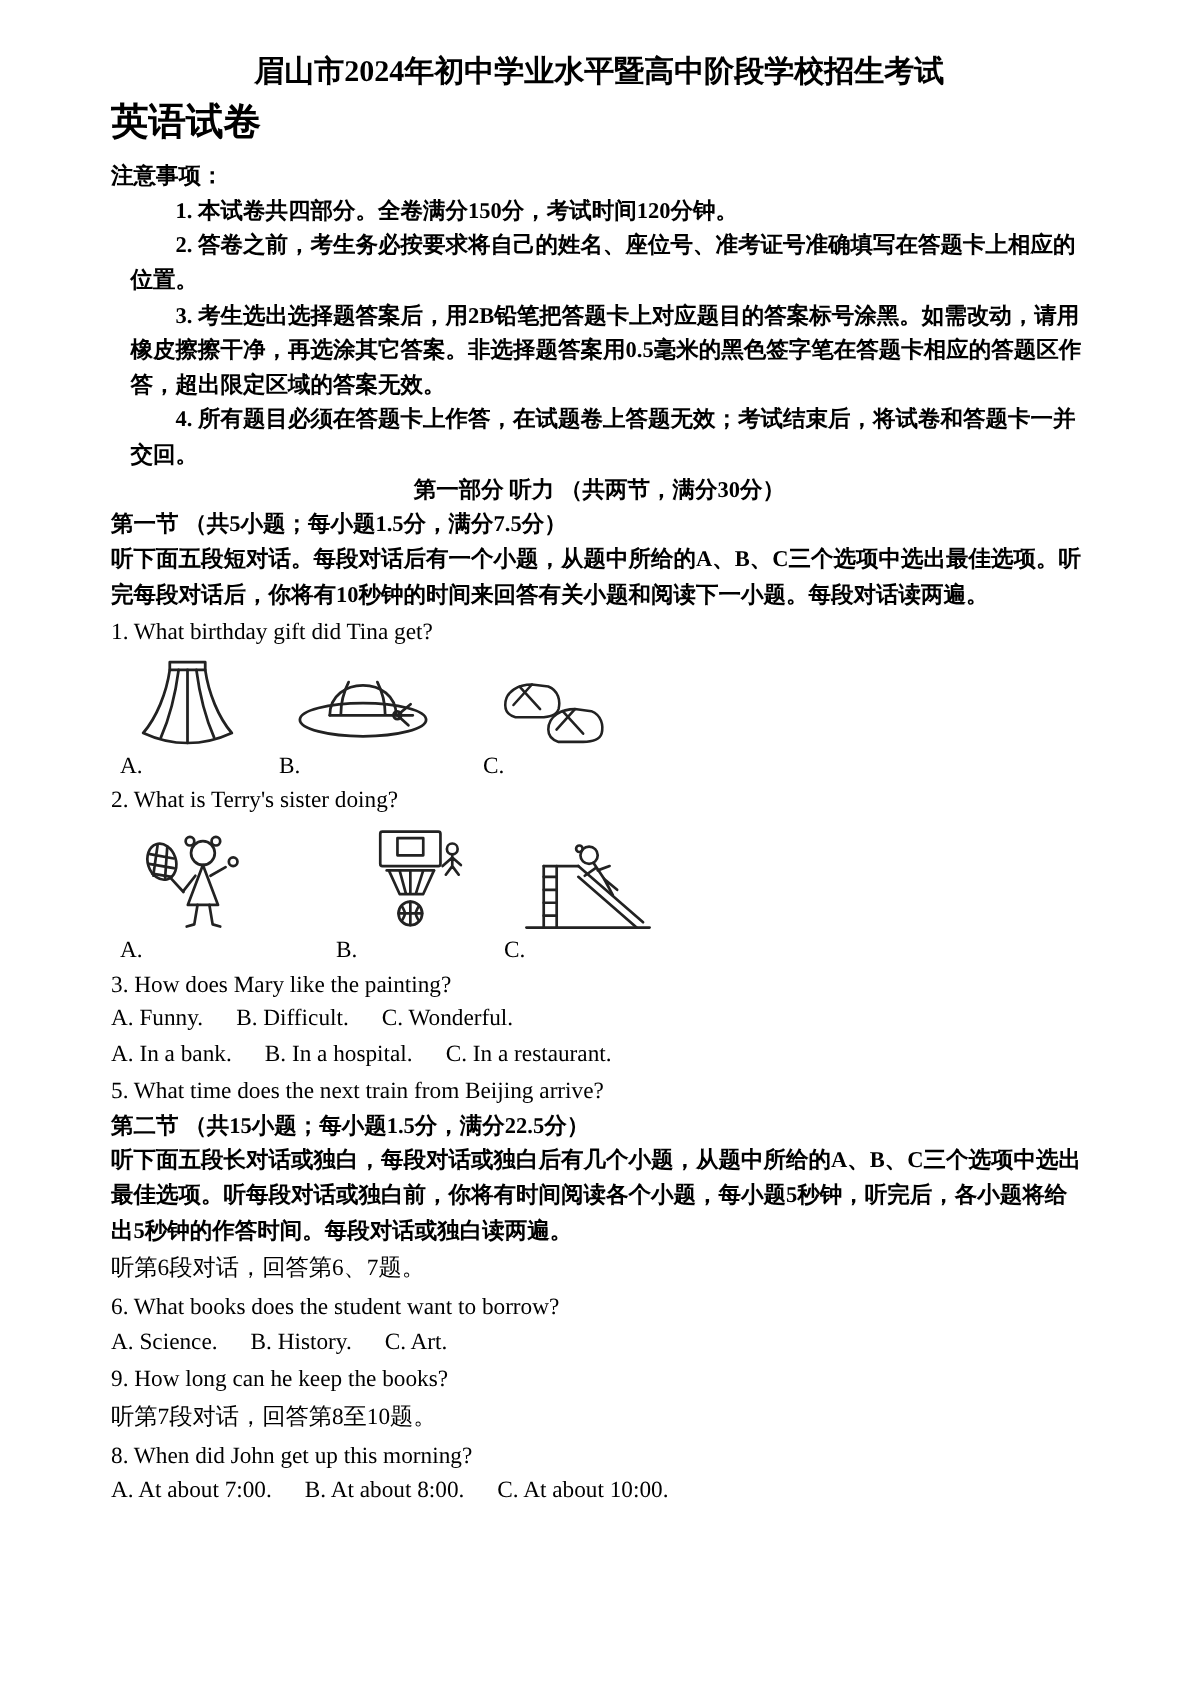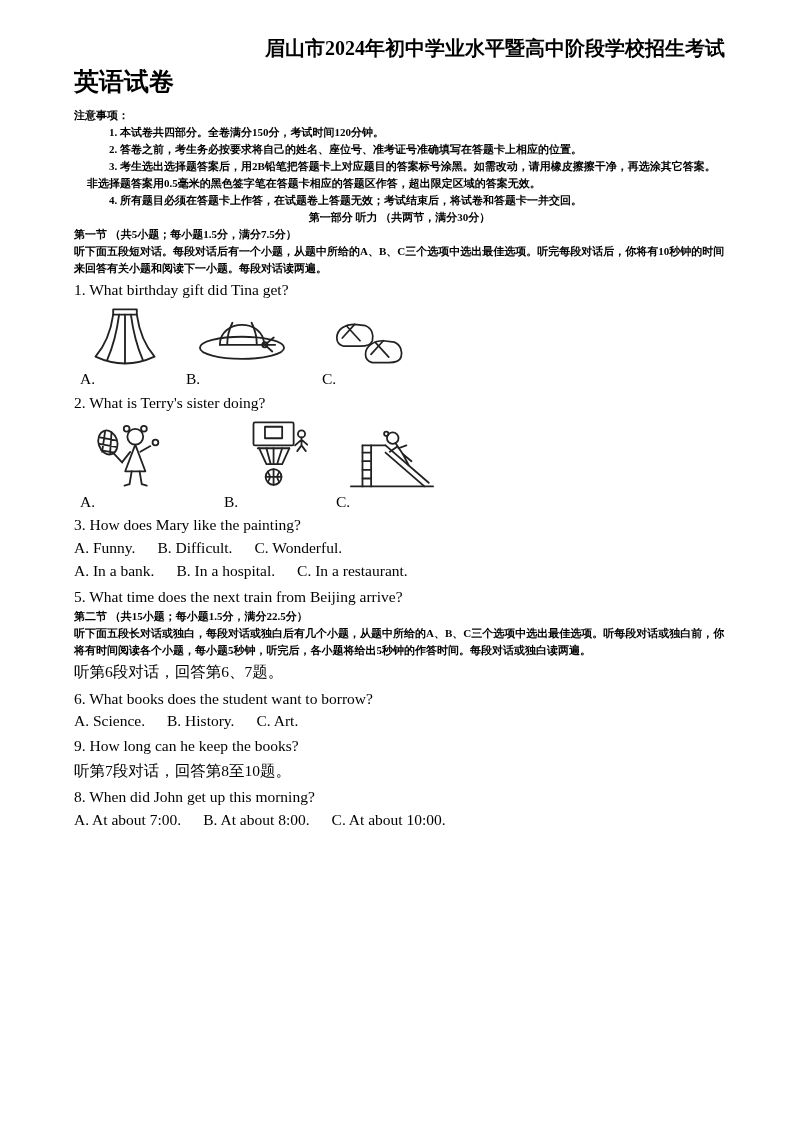--- a/index.html
+++ b/index.html
@@ -11,29 +11,29 @@
   }
   .page {
     width: 795px;
     min-height: 1125px;
     padding: 34px 70px 8px 74px;
     background: #fff;
     display: flex;
     flex-direction: column;
   }
   .doc-title {
-    text-align: right; font-weight: 700; font-size: 20px;
+    text-align: center; font-weight: 700; font-size: 20px;
     line-height: 1.45; margin: 0; font-family: Liberation Serif, serif;
   }
   .doc-subtitle {
     text-align: left; font-weight: 700; font-size: 25px;
     line-height: 1.5; margin: 0 0 6px 0;
   }
   p { margin: 0; }
-  .zh { font-size: 11px; line-height: 1.55; }
+  .zh { font-size: 15px; line-height: 1.55; }
   .zhb { font-weight: 700; }
   .indent { text-indent: 2em; margin-left: 13px; }
   .center-line { text-align: center; }
   .zh-reg { font-size: 15.5px; line-height: 1.45; margin: 2px 0; }
   .en { font-size: 15.5px; line-height: 1.32; }
   .qline { margin: 3px 0 1px 0; }
   .options { display: flex; gap: 22px; margin: 1px 0 2px 0; }
   .choice-figures { display: flex; align-items: flex-end; margin: 4px 0 0 6px; }
   .figure-col { display: flex; flex-direction: column; }
   .figure-wrap { margin-left: 8px; }

